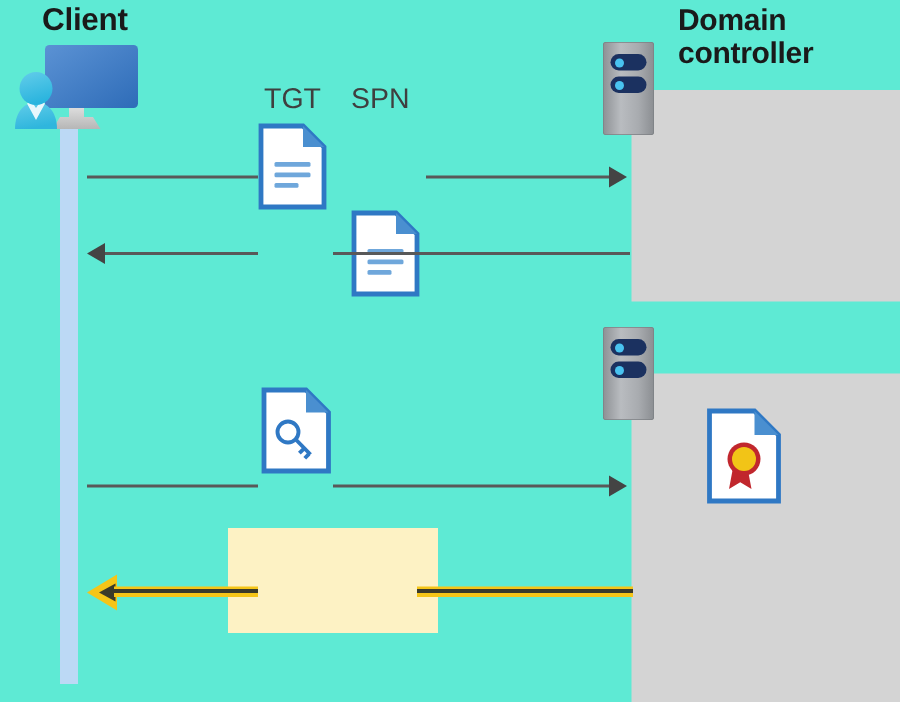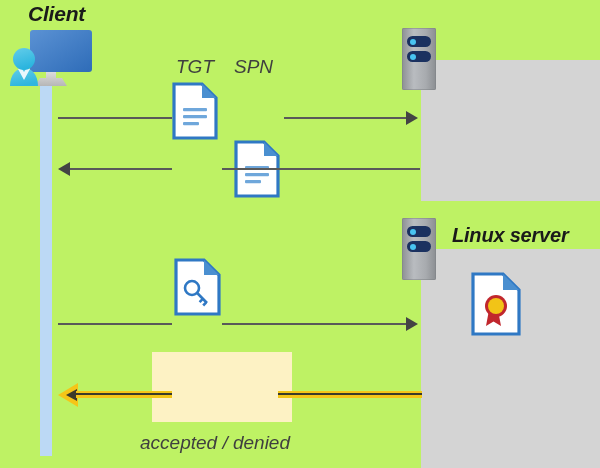--- a/index.html
+++ b/index.html
@@ -4,24 +4,23 @@
 <style>
   html, body {
     margin: 0;
     padding: 0;
     background: #ffffff;
   }
   #stage {
     position: relative;
     width: 600px;
     height: 468px;
-    background: #bef264;
+    background: #5eead4;
     font-family: "Liberation Sans", sans-serif;
     overflow: hidden;
-    font-style: italic;
   }
   .abs { position: absolute; }
 
   
   .title-bold {
     font-weight: bold;
     color: #1a1a1a;
     line-height: 1.12;
     letter-spacing: -0.2px;
   }
@@ -139,22 +138,22 @@
   #accepted-denied-label { left: 140px; top: 432px; font-size: 19px; color: #3f3f3f; }
   #keytab-label { left: 440px; top: 420px; font-size: 19px; color: #3f3f3f; }
 </style>
 </head>
 <body>
 
 <div id="stage">
 
   <div class="abs title-bold" id="client-title">Client</div>
 
-
-  <div class="abs title-bold" id="linux-title">Linux server</div>
+  <div class="abs title-bold" id="dc-title">Domain controller</div>
+
 
   <div class="abs panel" id="dc-panel"></div>
 
   <div class="abs panel" id="lnx-panel"></div>
 
   <div class="abs server-icon" id="dc-server">
     <div class="server-bar b1">
       <span class="server-led"></span>
     </div>
     <div class="server-bar b2">
@@ -266,15 +265,14 @@
 
 
 
   <div class="abs" id="highlight-box"></div>
 
   <div class="abs" id="gold-head" style="left:58px; top:383px;"></div>
   <div class="abs" id="gold-head-inner" style="left:66px; top:389px;"></div>
   <div class="abs gold-line" style="left:76px; top:391px; width:96px;"></div>
   <div class="abs gold-line" style="left:278px; top:391px; width:144px;"></div>
 
-  <div class="abs" id="accepted-denied-label">accepted / denied</div>
 
 </div>
 
 </body></html>

